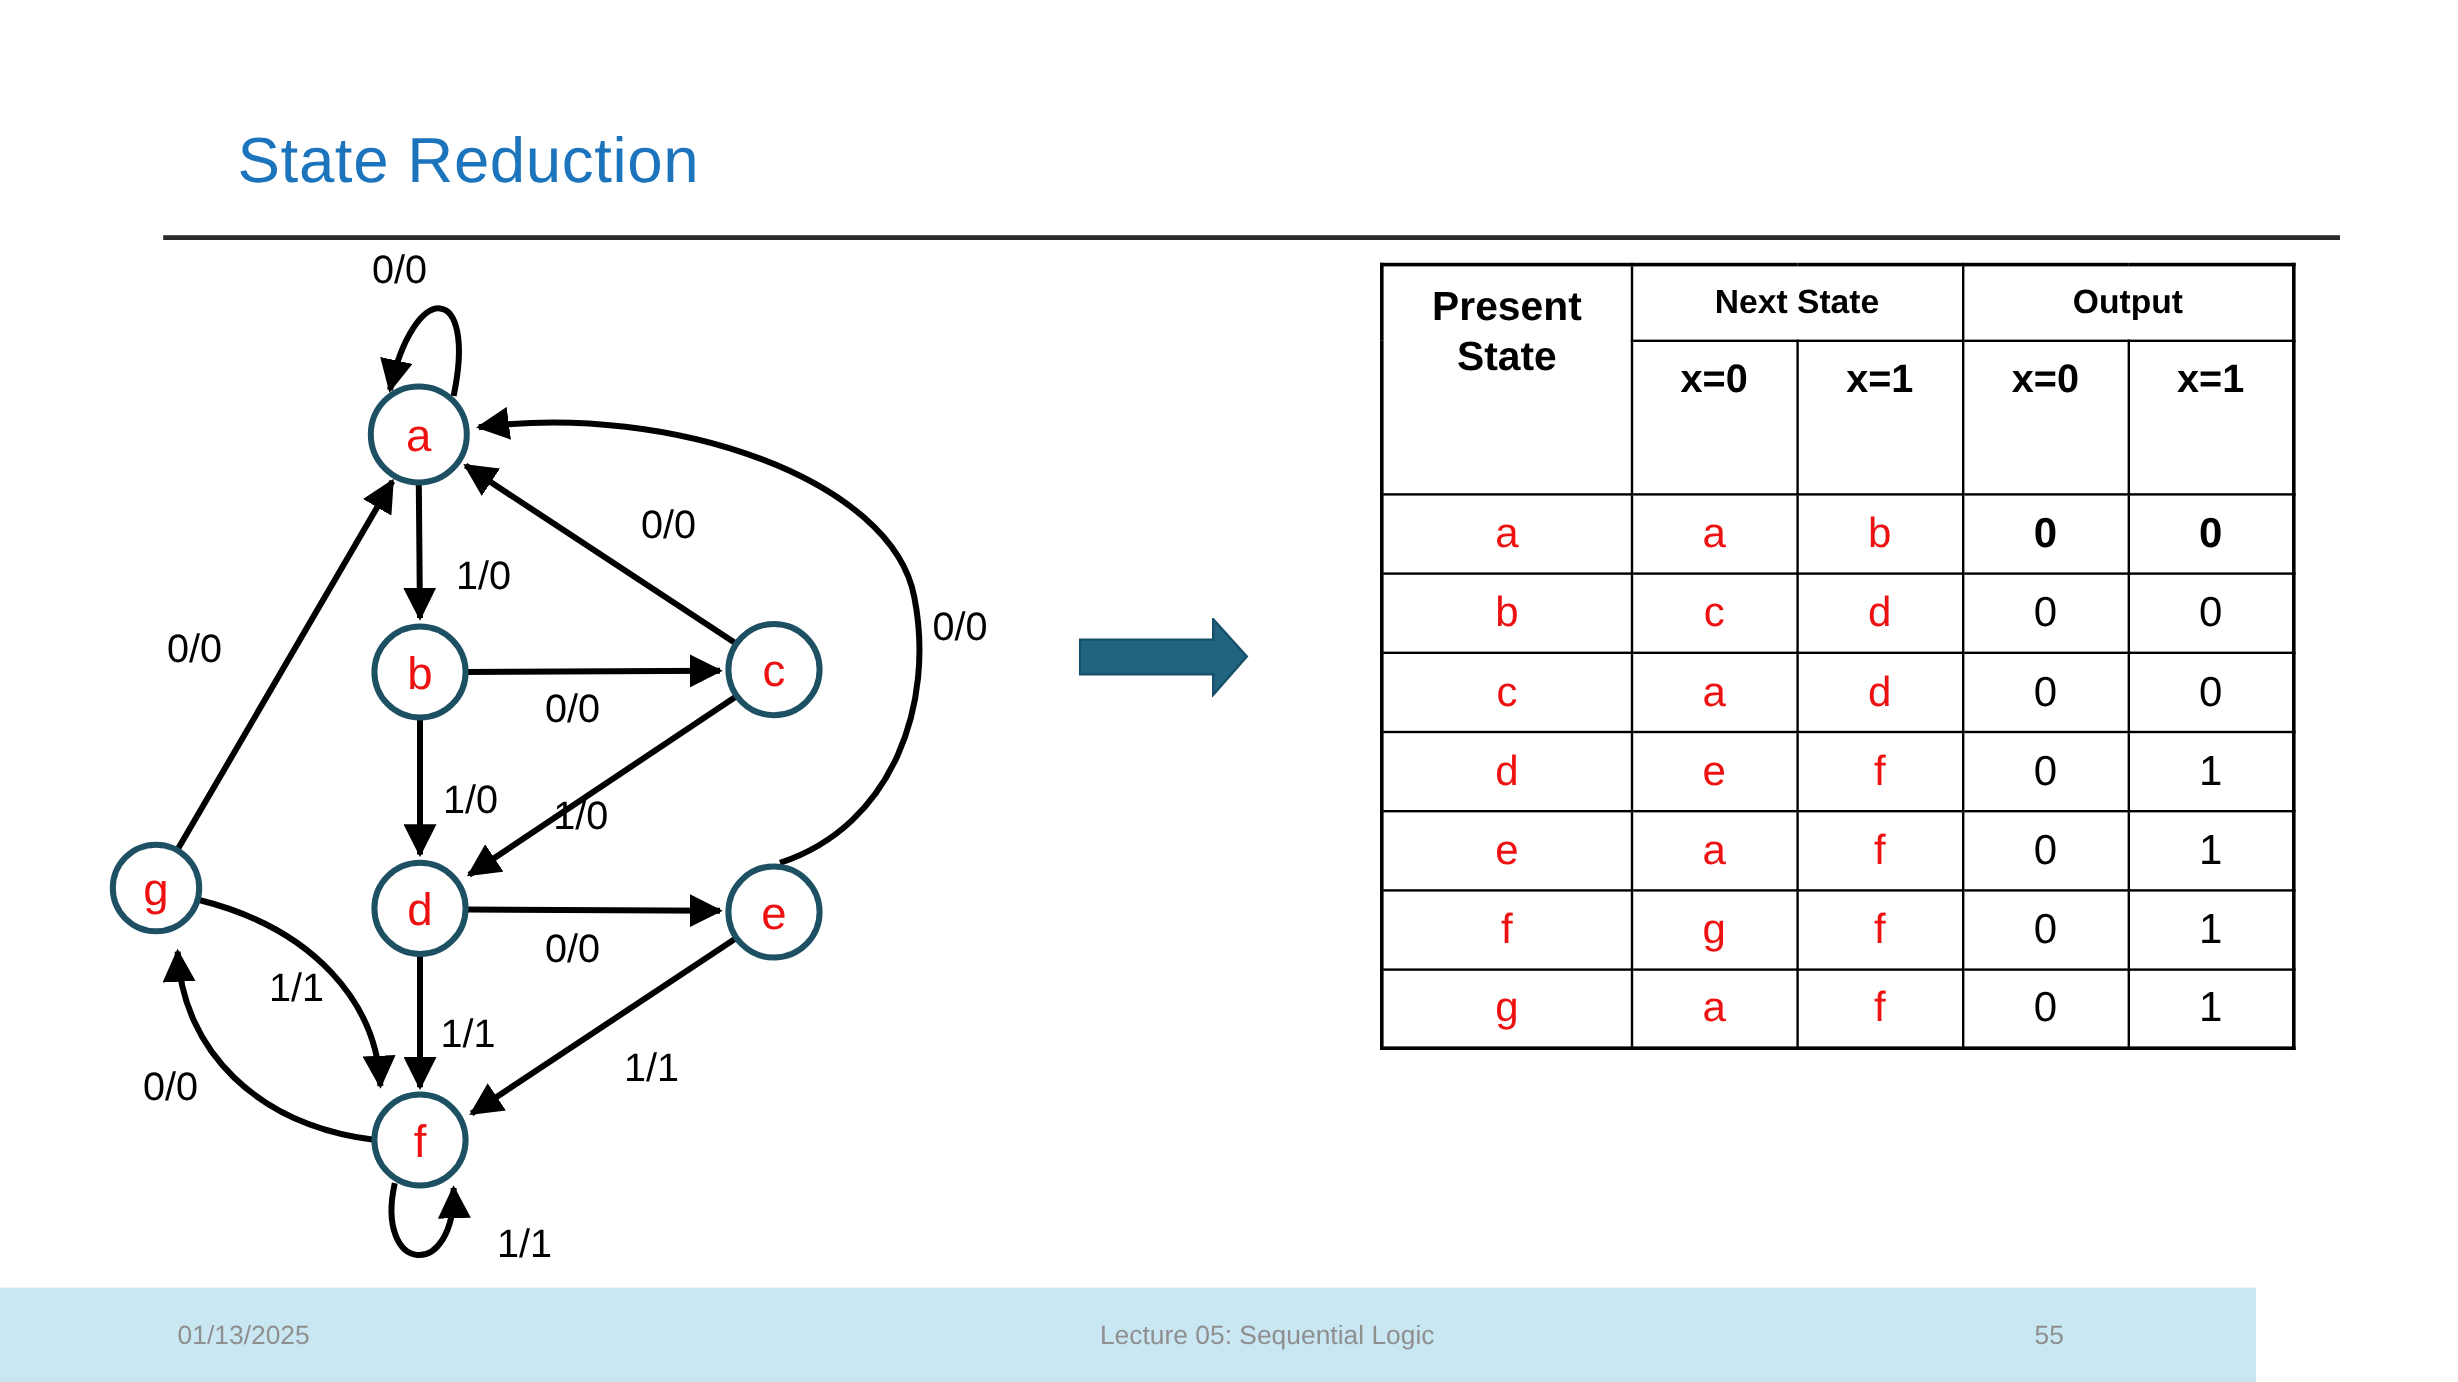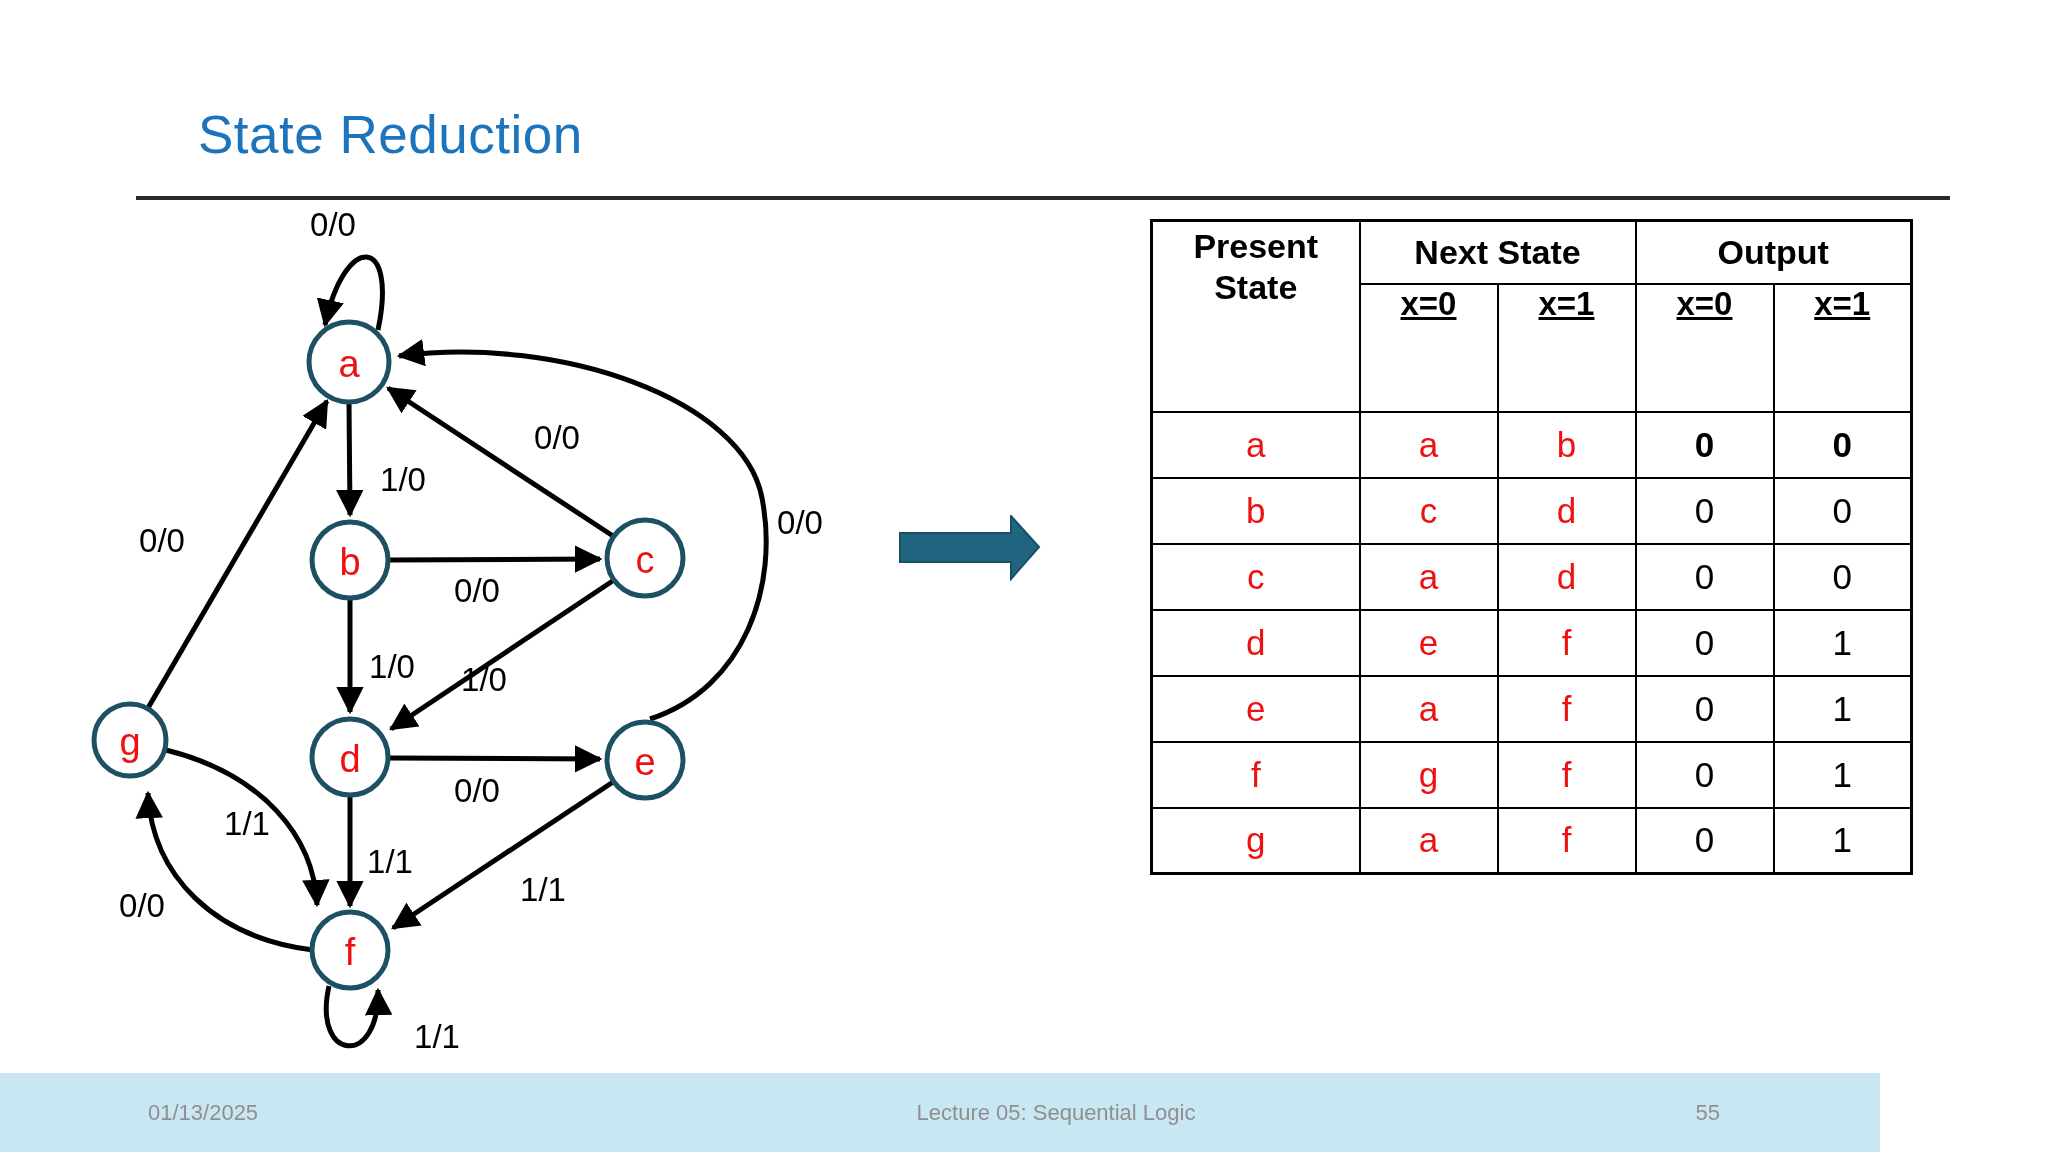--- a/index.html
+++ b/index.html
@@ -37,23 +37,23 @@
   }
   .state-table th,.state-table td{
     border:2px solid #000;text-align:center;padding:0;
     font-family:"Liberation Sans",sans-serif;color:#000;
   }
   .state-table col.c-present{width:208px;}
   .state-table col.c-sub{width:138px;}
   tr.hdr1{height:63px;}
   tr.hdr2{height:128px;}
   .state-table tbody tr{height:66px;}
-  th.present{font-size:34px;font-weight:bold;vertical-align:top;padding-top:4px;line-height:1.2;}
-  th.group{font-size:34px;font-weight:bold;vertical-align:middle;}
-  th.sub{font-size:33px;font-weight:bold;vertical-align:top;padding-top:0;text-decoration:underline;}
+  th.present{font-size:34px;font-weight:bold;vertical-align:top;padding-top:14px;line-height:1.2;}
+  th.group{font-size:28px;font-weight:bold;vertical-align:middle;}
+  th.sub{font-size:33px;font-weight:bold;vertical-align:top;padding-top:12px;}
   .state-table td{font-size:35px;vertical-align:middle;}
   td.red{color:var(--state-red,#ee1111);}
   td.bold{font-weight:bold;}
   .footer-bar{
     position:absolute;left:0;top:1073px;width:1880px;height:79px;
     background:var(--footer-bg,#c8e7f3);
   }
   .footer-text{
     position:absolute;top:0;height:79px;line-height:79px;
     font-size:22px;color:var(--footer-text,#8f8f8f);white-space:nowrap;

